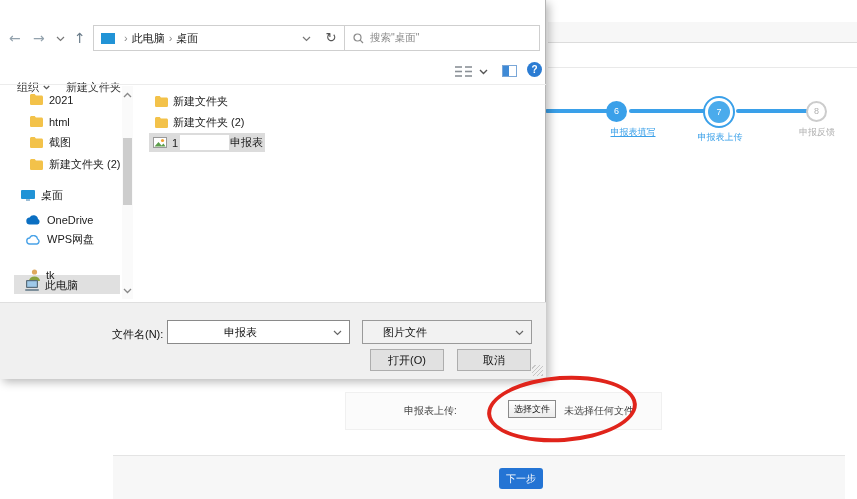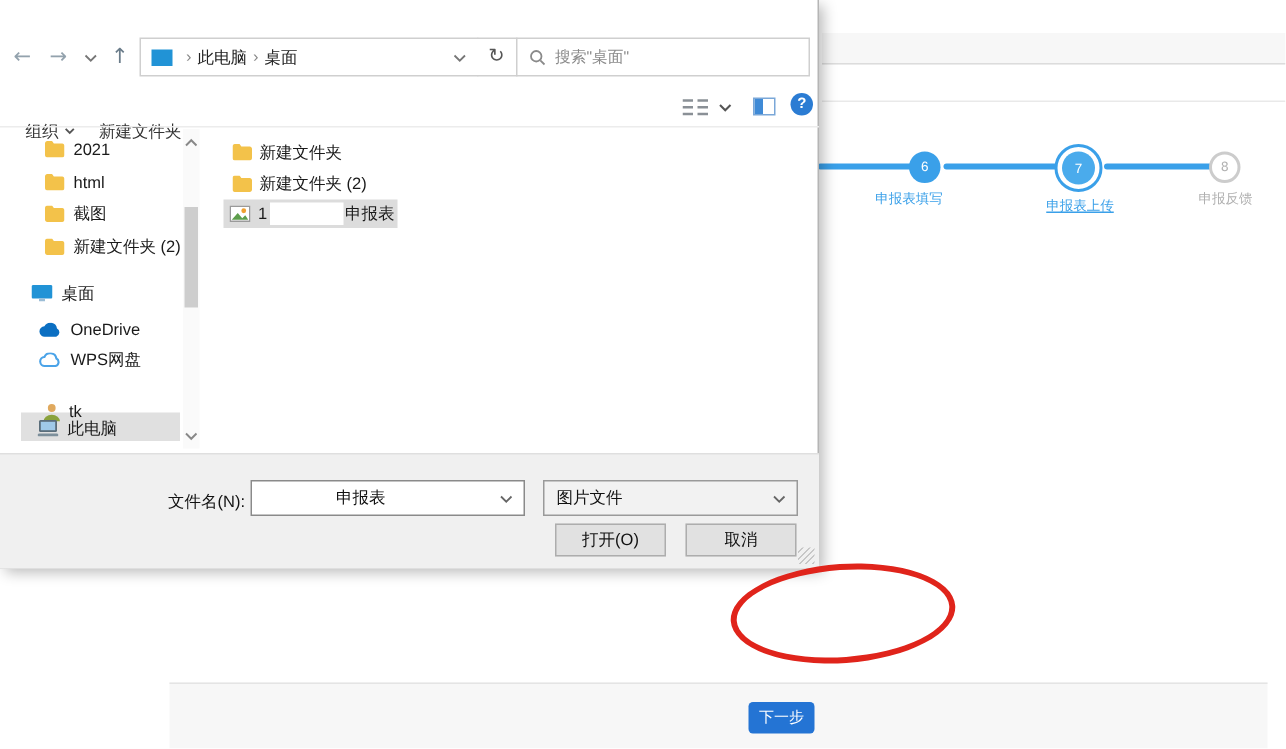--- a/index.html
+++ b/index.html
@@ -17,22 +17,22 @@
   .wz-line.c { left:736px; width:72px; }
   .wz-circle { position:absolute; width:21px; height:21px; border-radius:50%;
                font-size:9px; text-align:center; line-height:21px; }
   .wz-c6 { left:606px; top:101px; background:#3aa0e9; color:#fff; }
   .wz-c8 { left:806px; top:101px; background:#fff; border:2px solid #cccccc; color:#b0b0b0; line-height:17px; }
   .wz-c7-outer { position:absolute; left:703px; top:96px; width:32px; height:32px; border-radius:50%;
                  border:2px solid #3aa0e9; background:#fff; display:flex; align-items:center; justify-content:center; }
   .wz-c7-inner { width:22px; height:22px; border-radius:50%; background:#4aabec; color:#fff;
                  font-size:9px; text-align:center; line-height:22px; }
   .wz-label { position:absolute; font-size:9px; transform:translateX(-50%); white-space:nowrap; }
-  .wz-l6 { left:606px; top:126px; color:#3aa0e9; }
-  .wz-l7 { left:720px; top:131px; color:#3aa0e9;text-decoration:underline; }
+  .wz-l6 { left:633px; top:126px; color:#3aa0e9;text-decoration:underline; }
+  .wz-l7 { left:720px; top:131px; color:#3aa0e9; }
   .wz-l8 { left:817px; top:126px; color:#b0b0b0; }
 
   .pg-partial { position:absolute; left:546px; top:325px; font-size:9.5px; color:#555; white-space:nowrap; }
 
   .upload-panel { position:absolute; left:345px; top:392px; width:317px; height:38px;
                   background:#fbfbfb; border:1px solid #f0f0f0; }
   .upload-label { position:absolute; left:58px; top:11px; font-size:10px; color:#444; }
   .choose-btn { position:absolute; left:162px; top:7px; width:48px; height:18px;
                 background:linear-gradient(#fdfdfd,#ececec); border:1px solid #8a8a8a;
                 font-size:9px; color:#222; text-align:center; line-height:16px; }
@@ -85,21 +85,21 @@
                height:17px; white-space:nowrap; }
   .file-sel-bg { position:absolute; left:149px; top:133px; width:116px; height:19px; background:#dcdcdc; }
   .redact-box { position:absolute; left:180px; top:135px; width:49px; height:15px; background:#fff; }
 
   .dlg-footer { position:absolute; left:0; top:302px; width:546px; height:77px;
                 background:#f0f0f0; border-top:1px solid #dfdfdf; }
   .fname-label { position:absolute; left:112px; top:327px; font-size:11px; color:#111; }
   .fname-combo { position:absolute; left:167px; top:320px; width:183px; height:24px; background:#fff;
                  border:1px solid #8a8a8a; font-size:11px; color:#111; line-height:22px; padding-left:56px; }
   .ftype-combo { position:absolute; left:362px; top:320px; width:170px; height:24px; background:#f2f2f2;
-                 border:1px solid #9a9a9a; font-size:11px; color:#111; line-height:22px; padding-left:8px; }
+                 border:1px solid #9a9a9a; font-size:11px; color:#111; line-height:22px; padding-left:20px; }
   .combo-chev { position:absolute; right:7px; top:9px; }
   .dlg-btn { position:absolute; top:349px; width:74px; height:22px; background:#e1e1e1;
              border:1px solid #adadad; font-size:11px; color:#111; text-align:center; line-height:20px; }
   .btn-open { left:370px; } .btn-cancel { left:457px; }
   .resize-grip { position:absolute; left:532px; top:365px; width:11px; height:11px;
                  background:repeating-linear-gradient(135deg, transparent 0 2px, #b5b5b5 2px 3px); opacity:.7; }
 </style>
 </head>
 <body>
 
@@ -114,20 +114,25 @@
   <div class="wz-c7-outer">
     <div class="wz-c7-inner">7</div>
   </div>
   <div class="wz-line c"></div>
   <div class="wz-circle wz-c8">8</div>
   <div class="wz-label wz-l6">申报表填写</div>
   <div class="wz-label wz-l7">申报表上传</div>
   <div class="wz-label wz-l8">申报反馈</div>
 
 
+  <div class="upload-panel">
+    <div class="upload-label">申报表上传:</div>
+    <div class="choose-btn">选择文件</div>
+    <div class="upload-status">未选择任何文件</div>
+  </div>
 
   <div class="red-ellipse"></div>
 
   <div class="pg-footer"></div>
   <div class="next-btn">下一步</div>
 
   <div class="dlg">
 
     <span class="nav-glyph" style="left:9px;top:30px;">←</span>
     <span class="nav-glyph" style="left:33px;top:30px;">→</span>

